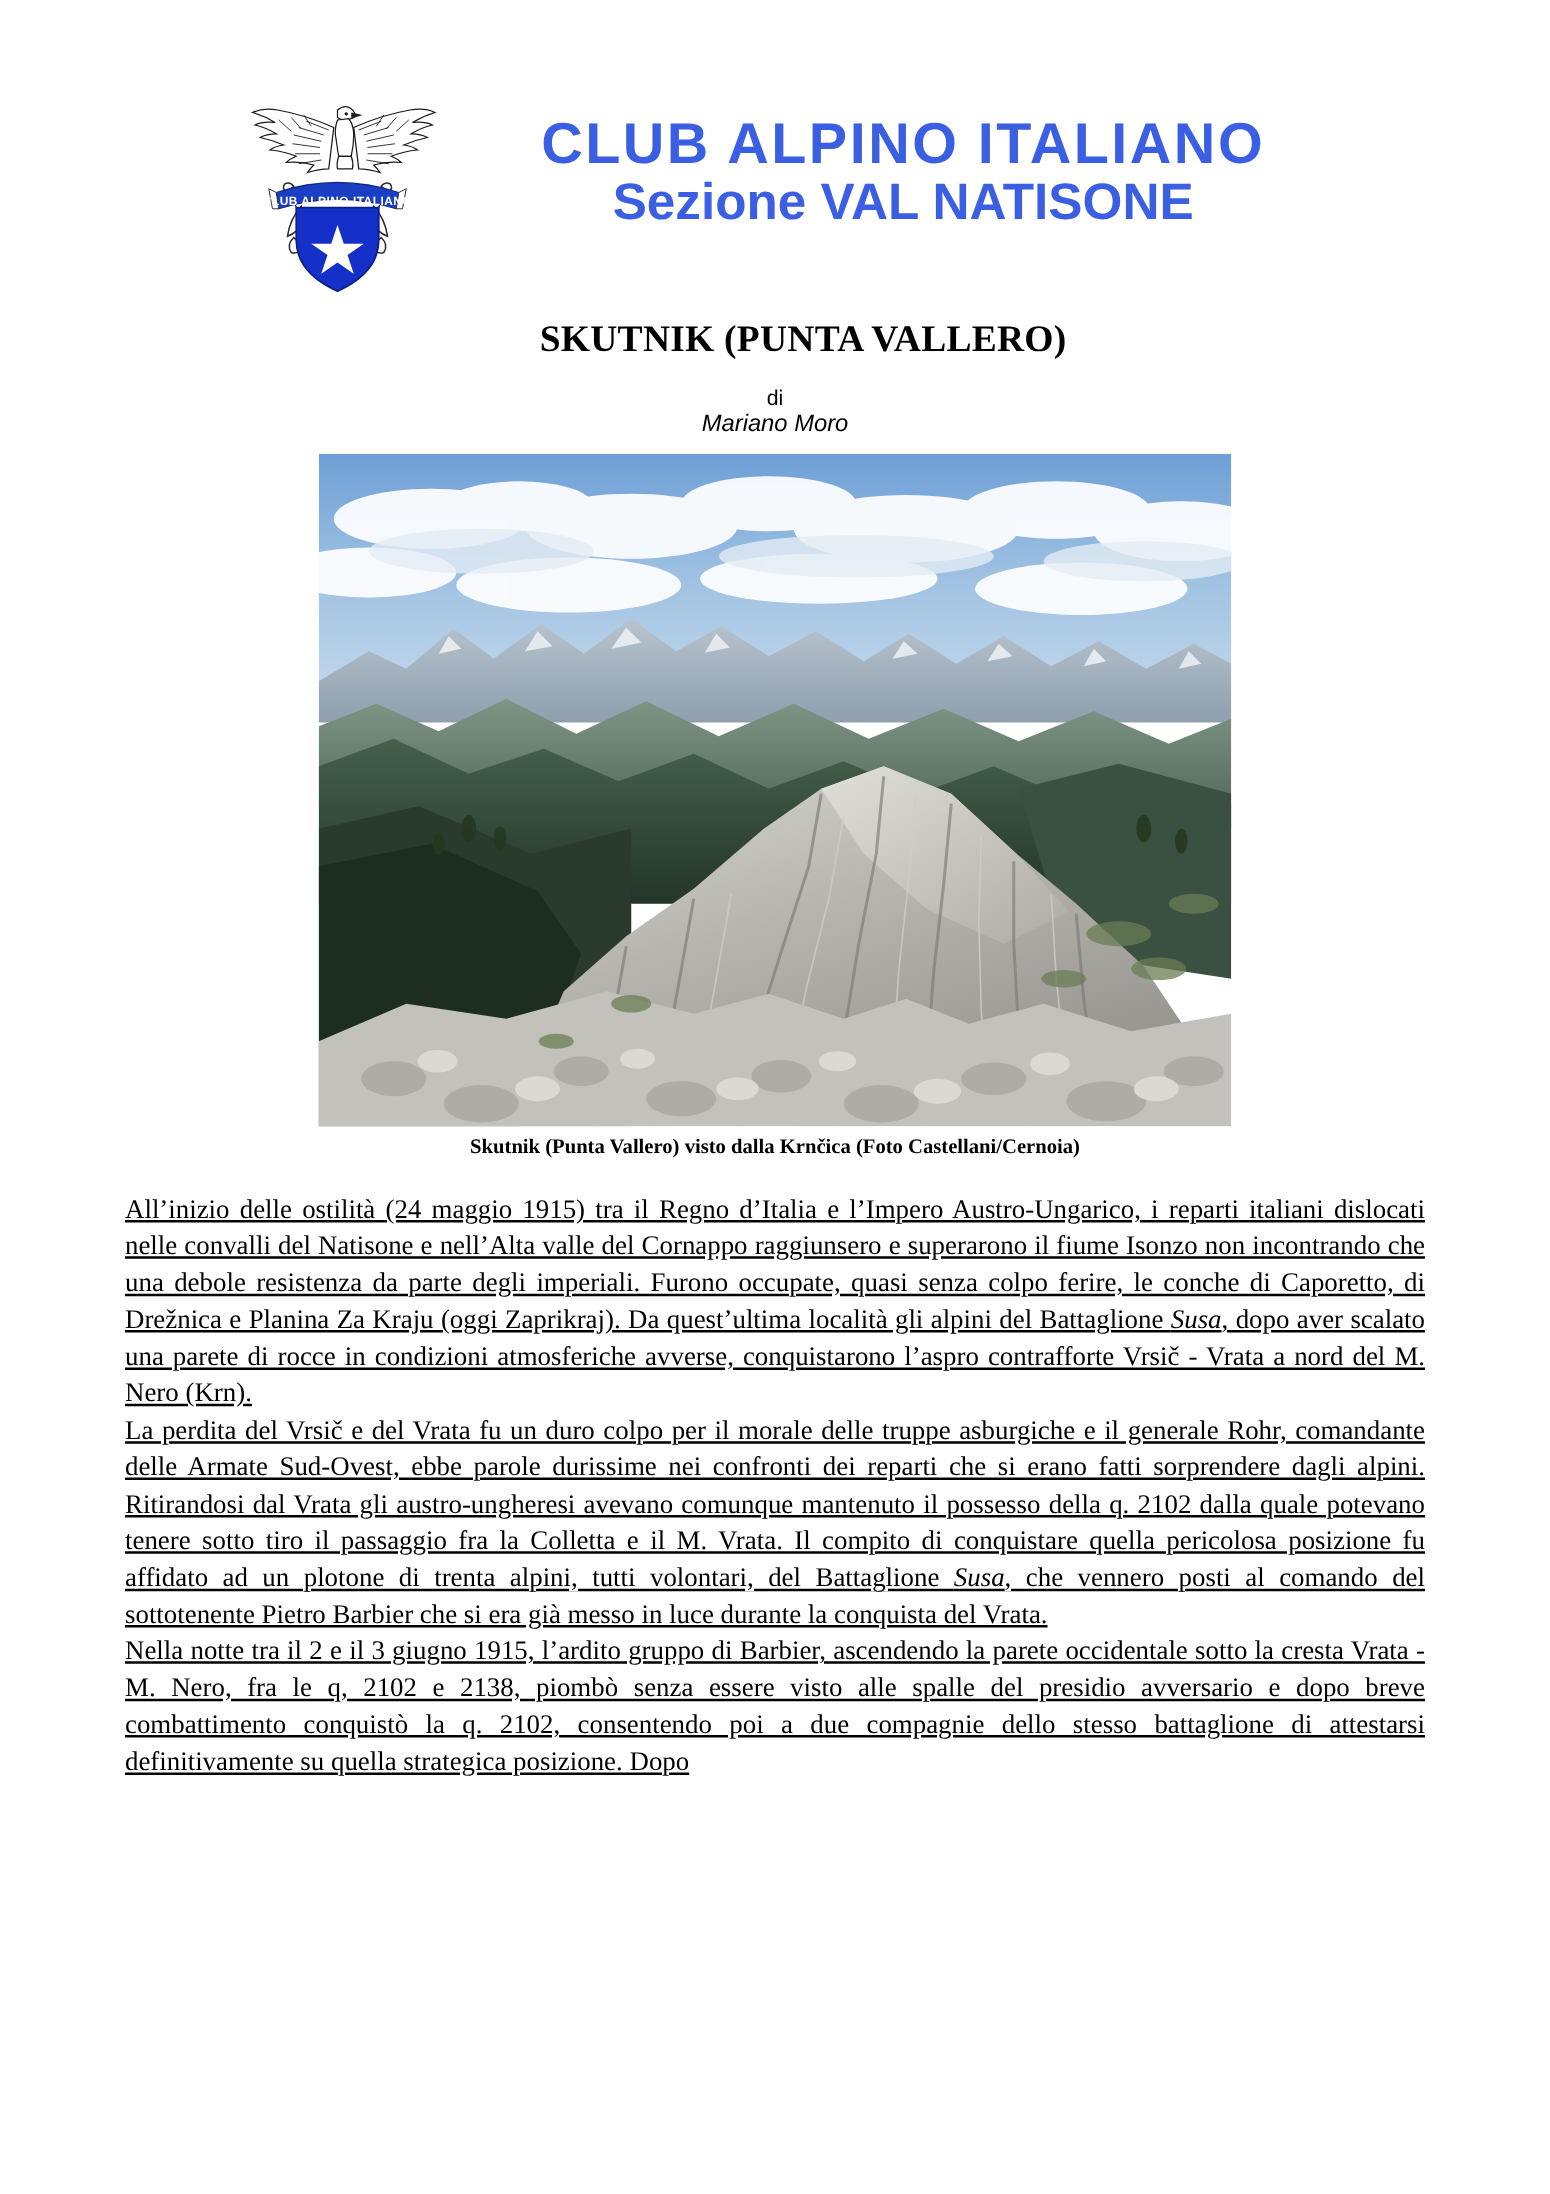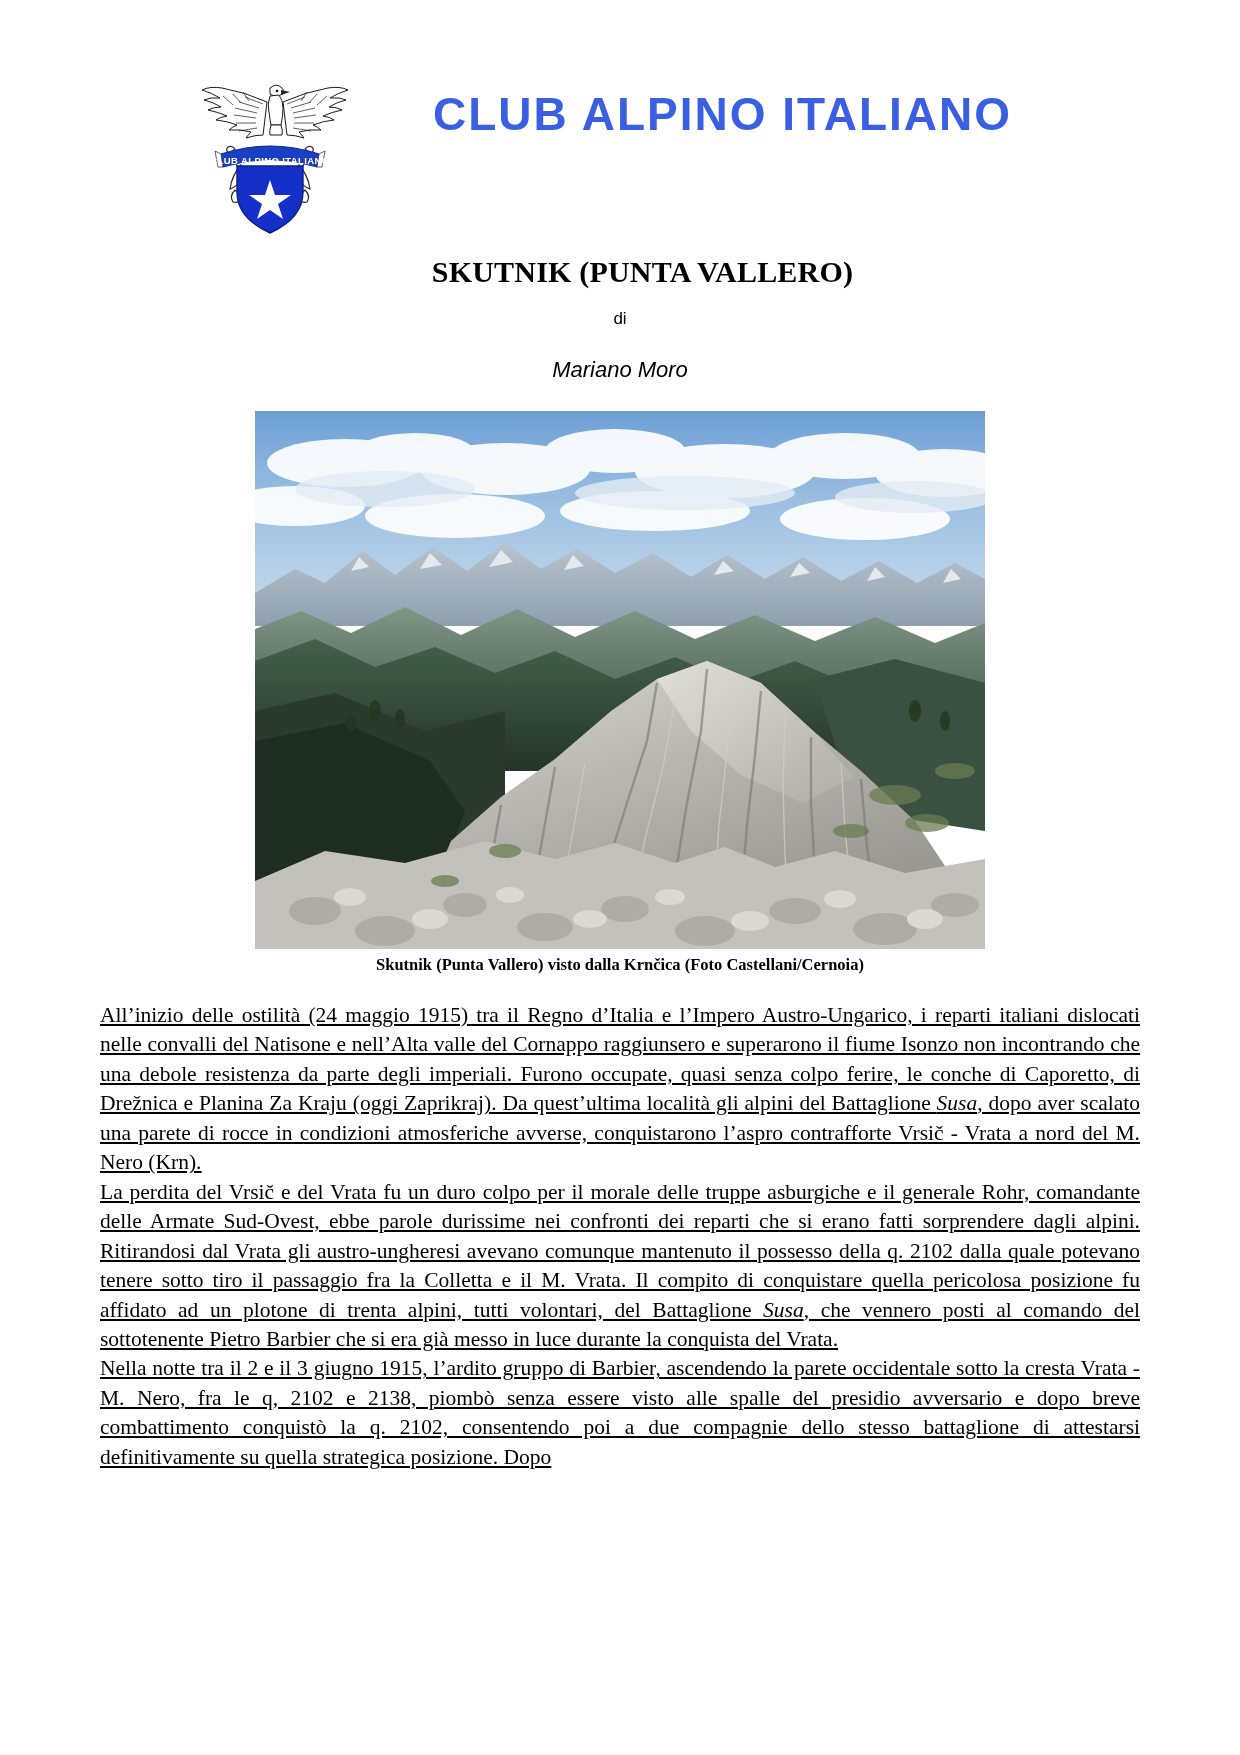--- a/index.html
+++ b/index.html
@@ -73,27 +73,26 @@
     padding-left:45px;
   }
   .byline-di{
     font-family:"Liberation Sans", sans-serif;
     font-size:17px;
     margin-top:20px;
   }
   .author{
     font-family:"Liberation Sans", sans-serif;
     font-style:italic;
-    font-size:22px;
-    margin-top:28px;
+    font-size:19px;
   }
 
   
   .figure{
-    margin:28px auto 0 auto;
+    margin:12px auto 0 auto;
     width:730px;
   }
   .photo{
     width:730px;height:538px;
     display:block;
     border:0;
   }
   .caption{
     text-align:center;
     font-family:"Liberation Serif", serif;
@@ -183,20 +182,21 @@
         </g>
 
         <path d="M52 96 l66 0 l0 26 q0 26 -33 41 q-33 -15 -33 -41 z" fill="#1430C8" stroke="#0c2080" stroke-width="1.4"></path>
 
         <polygon points="85,110 90,125 106,125 93,134 98,149 85,140 72,149 77,134 64,125 80,125" fill="#ffffff"></polygon>
       </svg>
     </div>
 
     <div class="masthead">
       <div class="line1">CLUB  ALPINO  ITALIANO</div>
+      <div class="line2">Sezione VAL NATISONE</div>
     </div>
   </div>
 
   <div class="title-block">
     <h1 class="doc-title">SKUTNIK (PUNTA VALLERO)</h1>
     <div class="byline-di">di</div>
     <div class="author">Mariano Moro</div>
   </div>
 
   <div class="figure">

